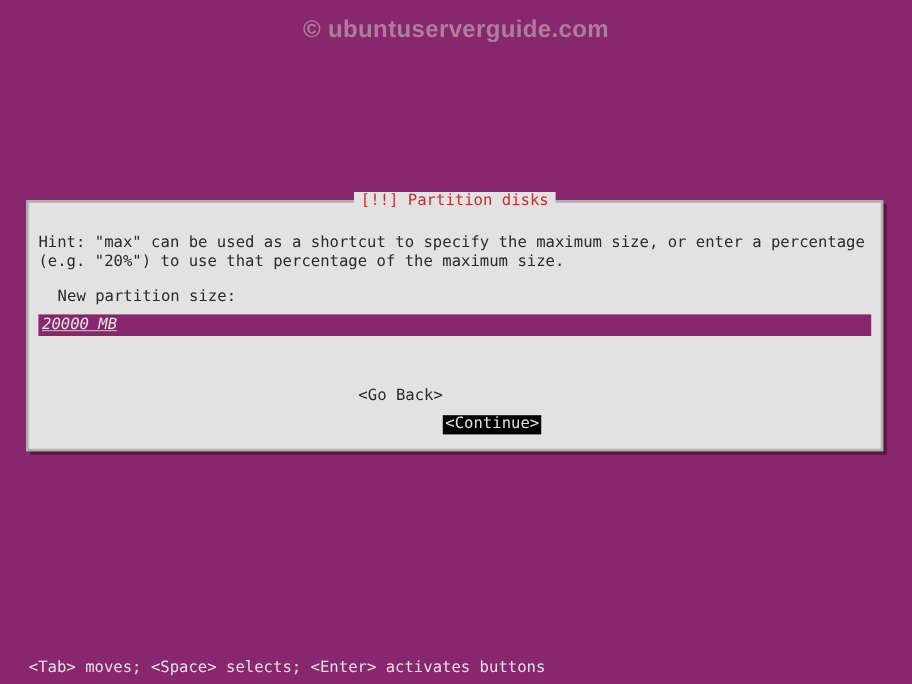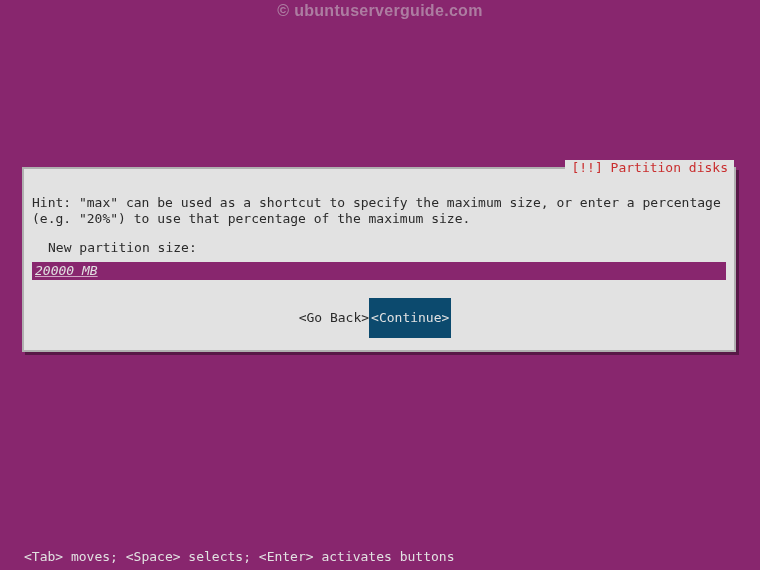--- a/index.html
+++ b/index.html
@@ -11,25 +11,25 @@
       width: 760px;
       height: 570px;
       background-color: #88266e;
       font-family: "DejaVu Sans Mono", "Courier New", monospace;
       font-size: 13px;
       position: relative;
       overflow: hidden;
     }
     .watermark {
       position: absolute;
-      top: 2px;
+      top: 14px;
       left: 50%;
       transform: translateX(-50%);
       color: rgba(180, 140, 170, 0.85);
-      font-size: 16px;
+      font-size: 20px;
       font-family: Arial, sans-serif;
       font-weight: bold;
       letter-spacing: 0.3px;
     }
     .dialog-wrapper {
       position: absolute;
       top: 167px;
       left: 22px;
       width: 714px;
     }
@@ -38,21 +38,21 @@
       border: 2px solid #b0b0b0;
       padding: 10px 8px 12px 8px;
       box-shadow: 3px 3px 0 rgba(0,0,0,0.35);
       position: relative;
     }
     .dialog-title-wrap {
       position: absolute;
       top: -9px;
       left: 0;
       right: 0;
-      text-align: right;
+      text-align: center;
     }
     .dialog-title {
       display: inline-block;
       background-color: #e2e2e2;
       padding: 0 6px;
       color: #c92e2e;
       font-size: 13px;
     }
     .dialog-body {
       color: #2a2a2a;
@@ -79,24 +79,25 @@
       justify-content: center;
       align-items: center;
       padding-left: 32px;
       padding-right: 40px;
     }
     .btn-goback {
       color: #2a2a2a;
       cursor: pointer;
     }
     .btn-continue {
-      background-color: #0c4a6e;
+      background-color: #000000;
       color: #e2e2e2;
-      padding: 12px 2px;
+      padding: 0 2px;
       cursor: pointer;
+      margin-top: 48px;
     }
     .statusbar {
       position: absolute;
       bottom: 6px;
       left: 2px;
       color: #e2e2e2;
       font-size: 13px;
       margin-left: 22px;
     }
   </style>

